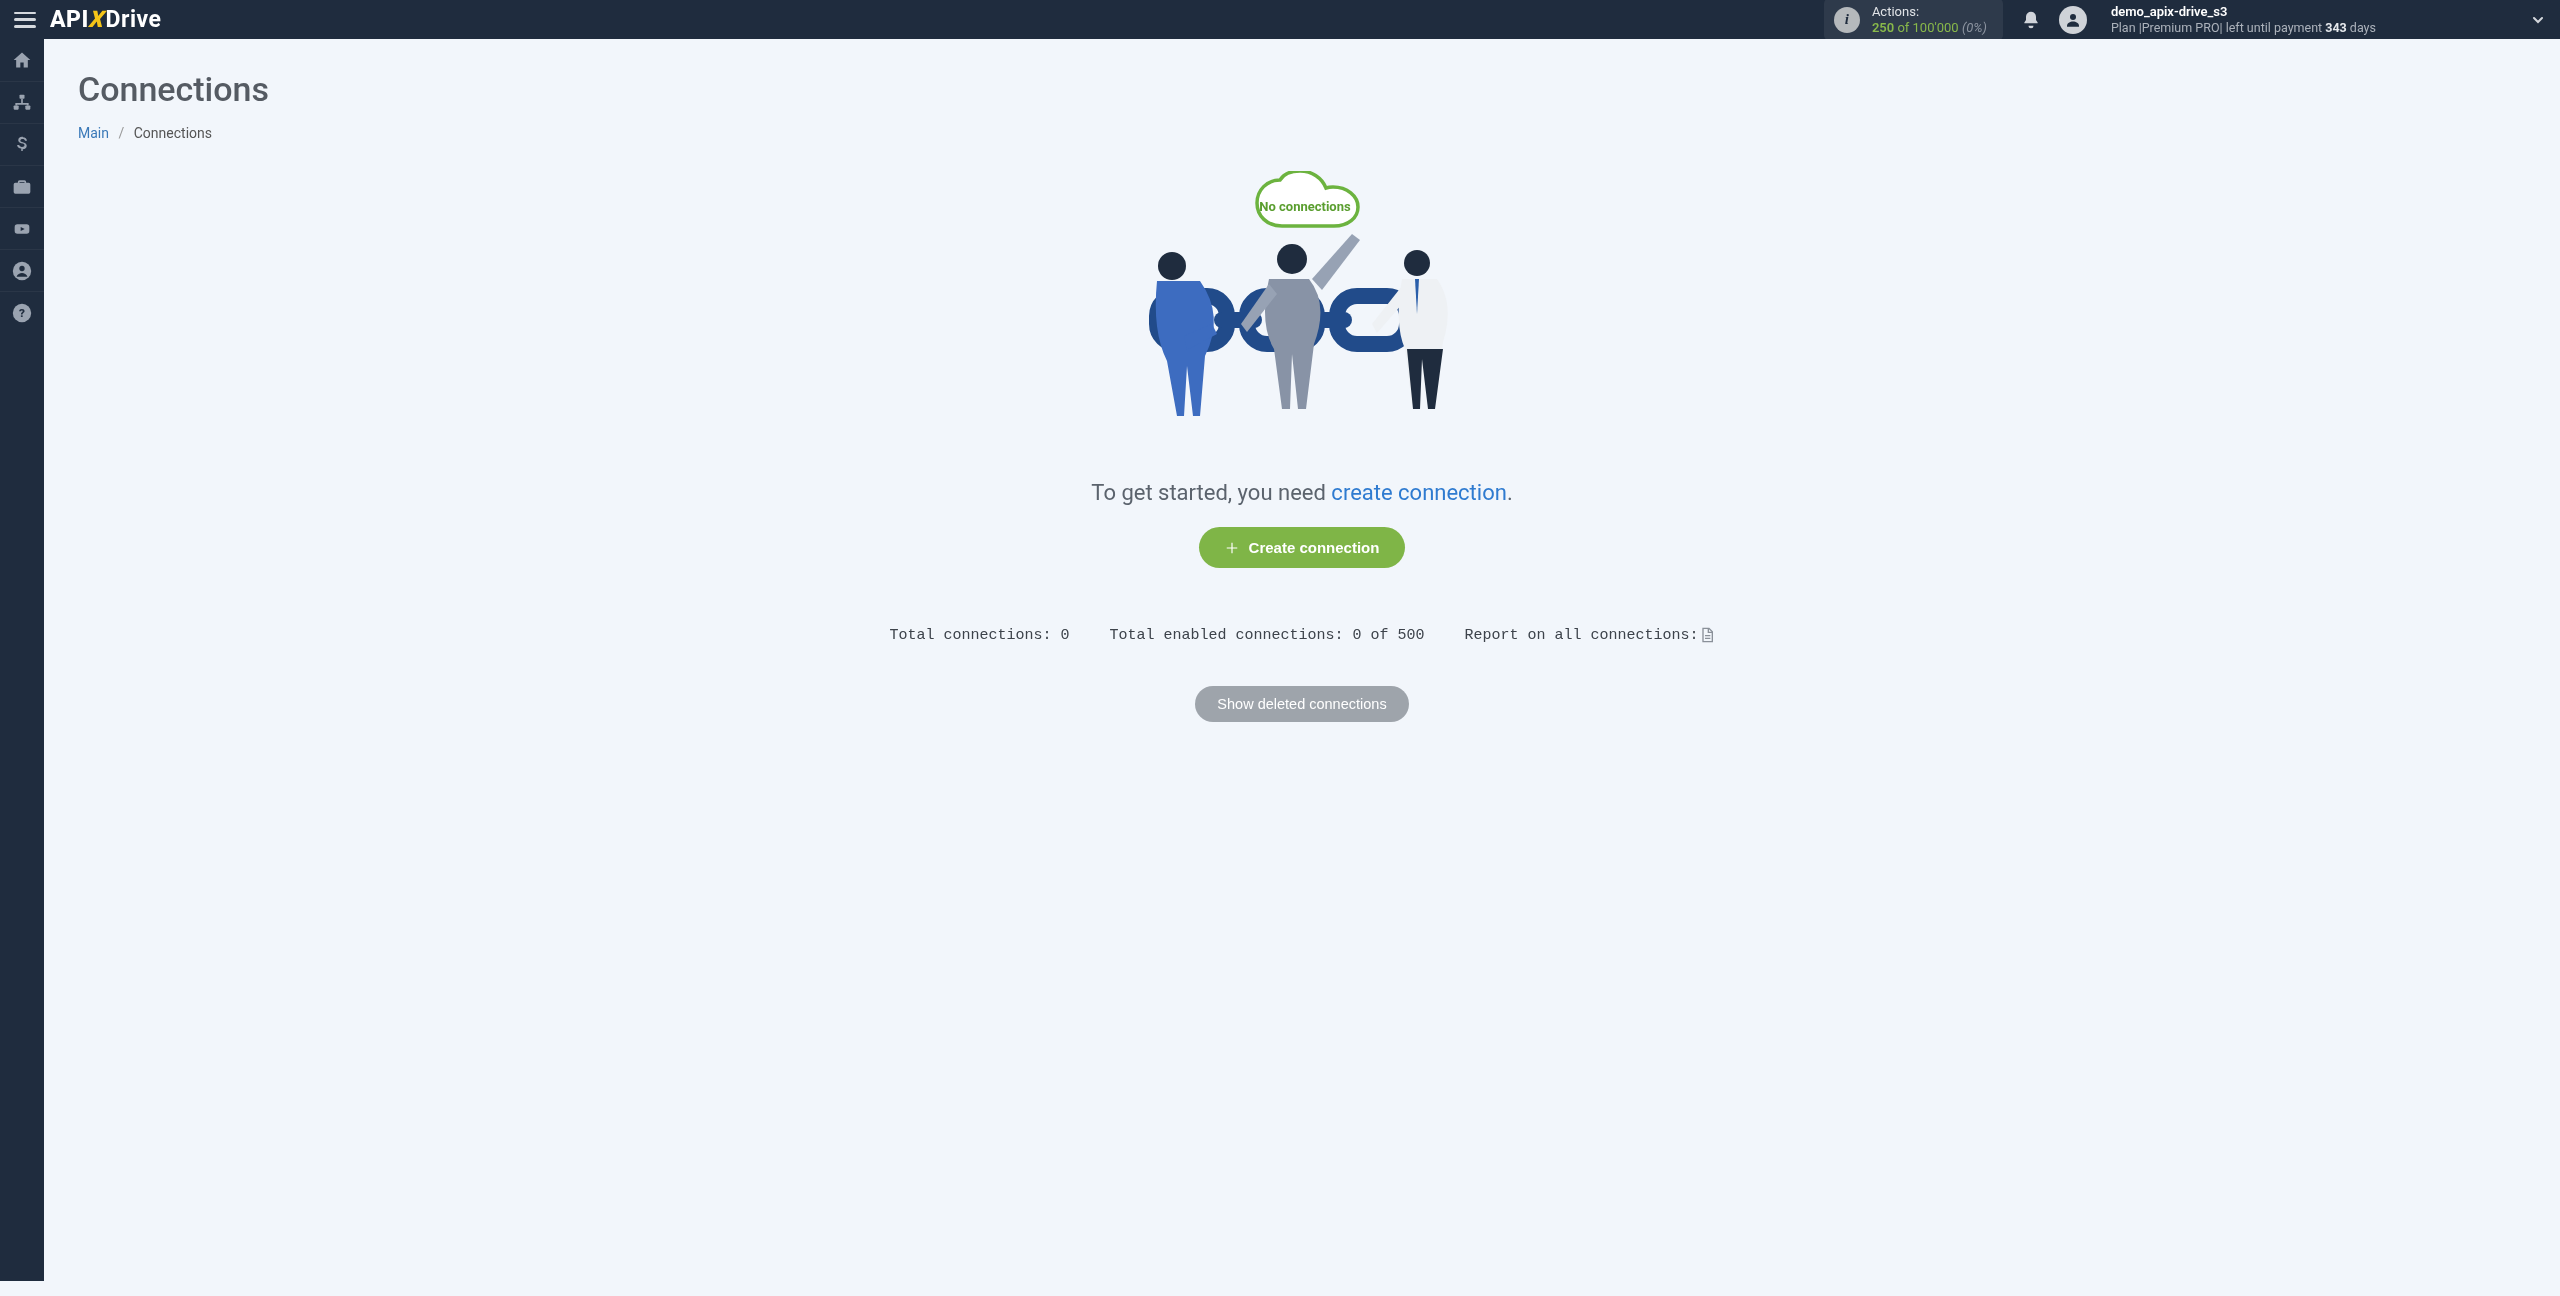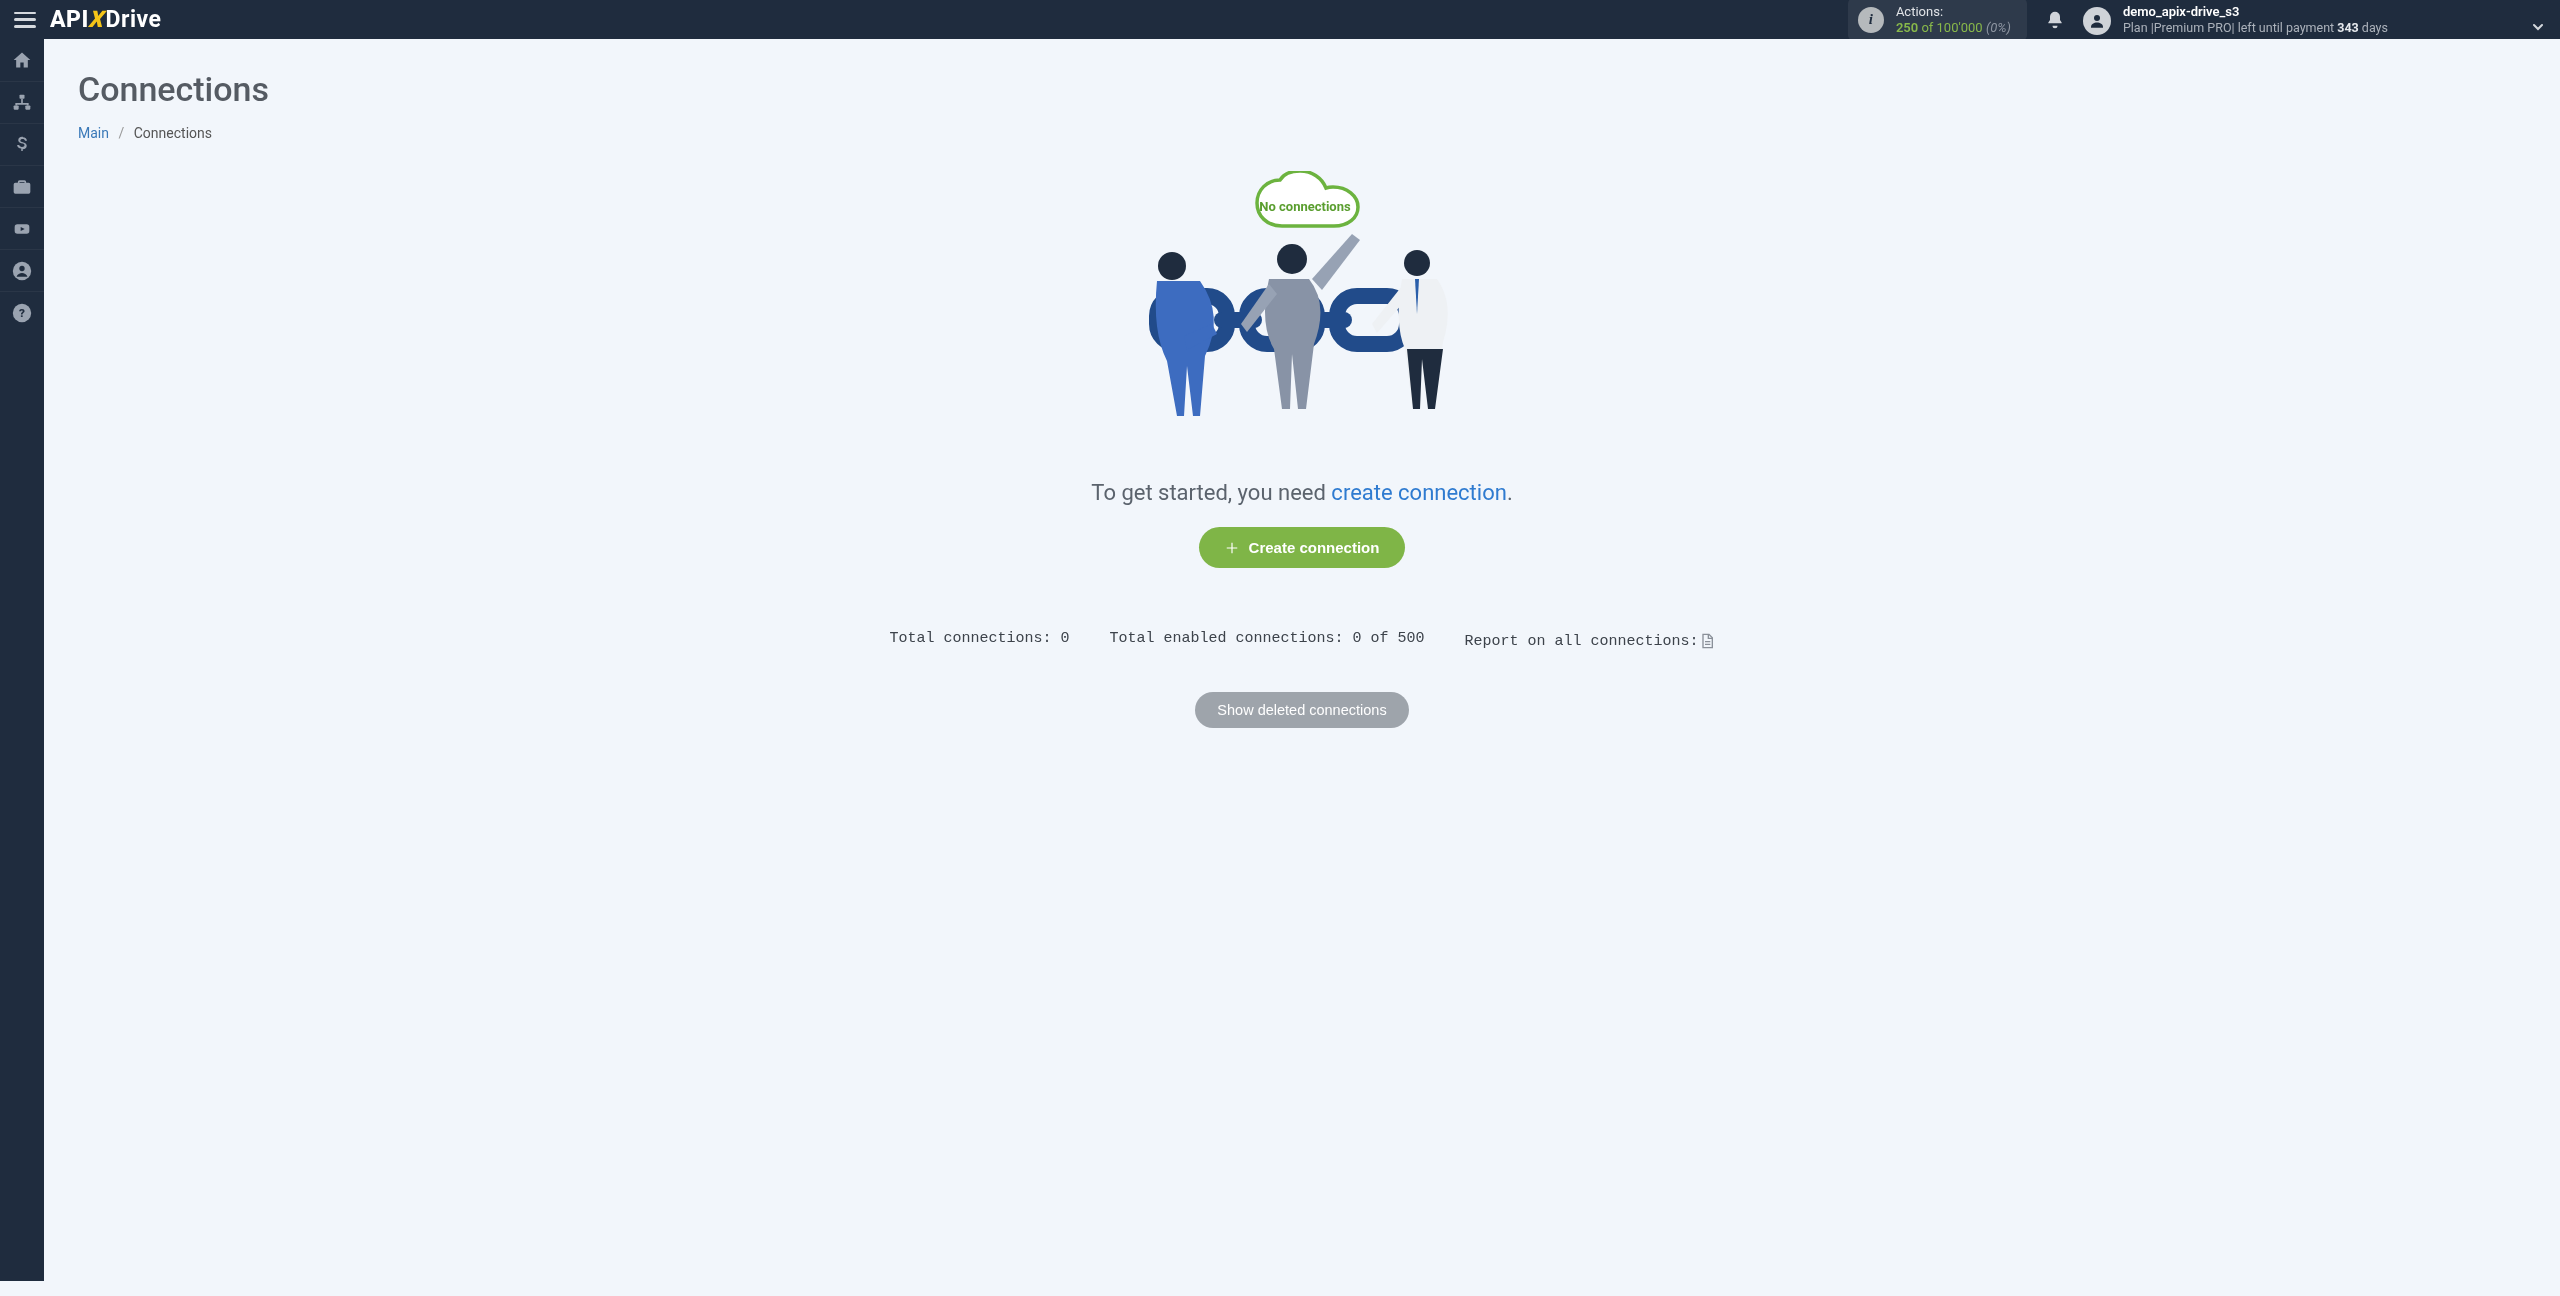--- a/index.html
+++ b/index.html
@@ -17,21 +17,21 @@
 .header-right { display: flex; align-items: center; gap: 18px; }
 .actions-box { background: rgba(255,255,255,0.07); border-radius: 6px; padding: 6px 16px 6px 10px; display: flex; align-items: center; gap: 12px; }
 .info-badge { width: 26px; height: 26px; border-radius: 50%; background: #b5b9bc; color: #1f2c3e; display: flex; align-items: center; justify-content: center; font-style: italic; font-weight: 900; font-family: Georgia, serif; font-size: 15px; }
 .actions-text { font-size: 13px; line-height: 1.2; }
 .actions-text .lbl { color: #e0e3e7; }
 .actions-text .num-used { color: #88b84a; font-weight: 600; }
 .actions-text .of { color: #88b84a; }
 .actions-text .num-total { color: #88b84a; }
 .actions-text .pct { color: #8c94a0; font-style: italic; }
 .bell { color: #d0d4da; cursor: pointer; }
-.user-block { display: flex; align-items: flex-end; gap: 12px; cursor: pointer; }
+.user-block { display: flex; align-items: center; gap: 24px; cursor: pointer; }
 .avatar { width: 28px; height: 28px; border-radius: 50%; background: #cfd3d8; display:flex; align-items:center; justify-content:center; }
 .user-text { font-size: 13px; line-height: 1.25; }
 .user-text .uname { color: #fff; font-weight: 600; }
 .user-text .uplan { color: #acb2bb; font-size: 12.5px; }
 .user-text .uplan b { color: #e6e9ed; font-weight: 700; }
 .chev { color:#d3d7dc; margin-left: 130px; }
 
 
 .container { display: flex; height: calc(100vh - 54px); }
 .sidebar { width: 44px; background: #1f2c3e; display: flex; flex-direction: column; align-items: center; }
@@ -42,21 +42,21 @@
 .breadcrumb { font-size: 14px; color: #555; margin-bottom: 30px; margin-top: 16px; }
 .breadcrumb a { color: #3a79b8; text-decoration:none; }
 .breadcrumb .sep { color:#999; margin:0 6px; }
 
 .center { max-width: 1000px; margin: 0 auto; text-align: center; }
 .empty-illustration { margin: 10px auto 24px; width: 360px; }
 .get-started { font-size: 22px; color: #5b636d; margin: 18px 0 22px; }
 .get-started a { color: #2f7bd0; text-decoration:none; }
 .btn-create { background: #7fb547; color:#fff; border:none; border-radius: 24px; padding: 12px 26px; font-size: 15px; font-weight: 600; cursor:pointer; display:inline-flex; align-items:center; gap:10px; }
 .stats-row { display:flex; justify-content:center; gap: 40px; margin-top: 58px; font-size: 15px; color:#3d434b; align-items:center; flex-wrap: wrap; font-family: Liberation Mono, monospace; }
-.stats-row .report { display:flex; align-items:center; color:#3d434b;margin-top:6px; }
+.stats-row .report { display:flex; align-items:center; color:#3d434b; }
 .btn-show-deleted { margin-top: 42px; background:#9ea4ab; color:#fff; border:none; border-radius: 22px; padding: 10px 22px; font-size: 14.5px; font-weight:500; cursor:pointer; }
 svg { display:block; }
 </style>
 </head>
 <body>
 
 <div class="header">
   <div class="header-left">
     <div class="hamburger">
       <span></span>

